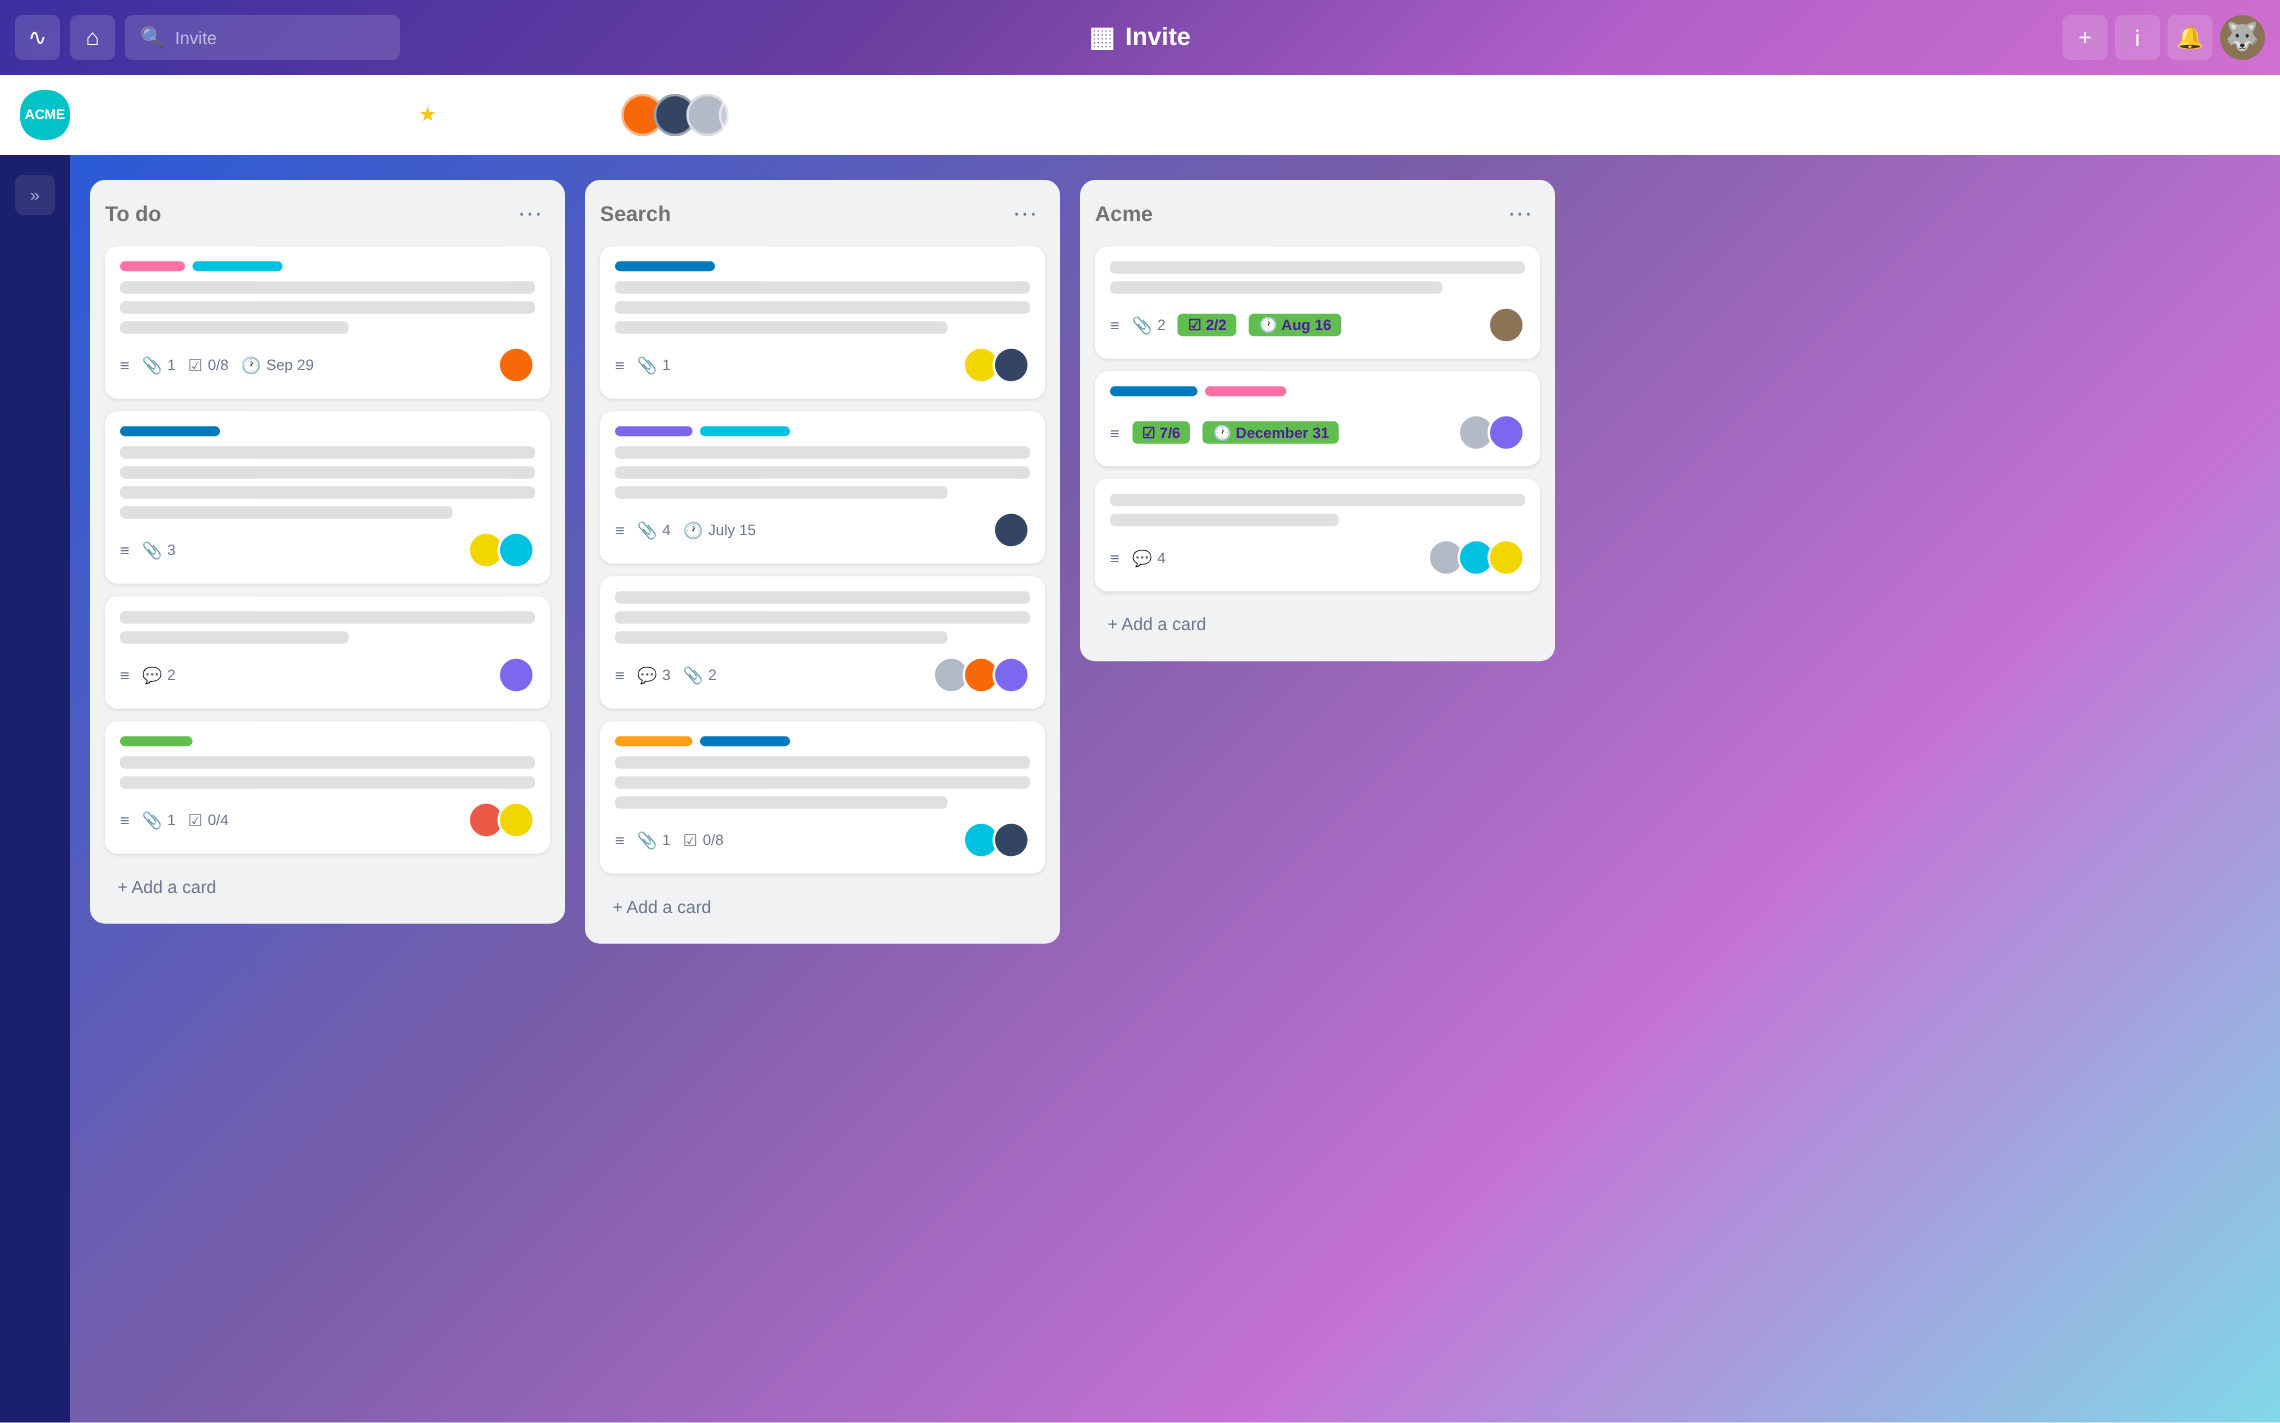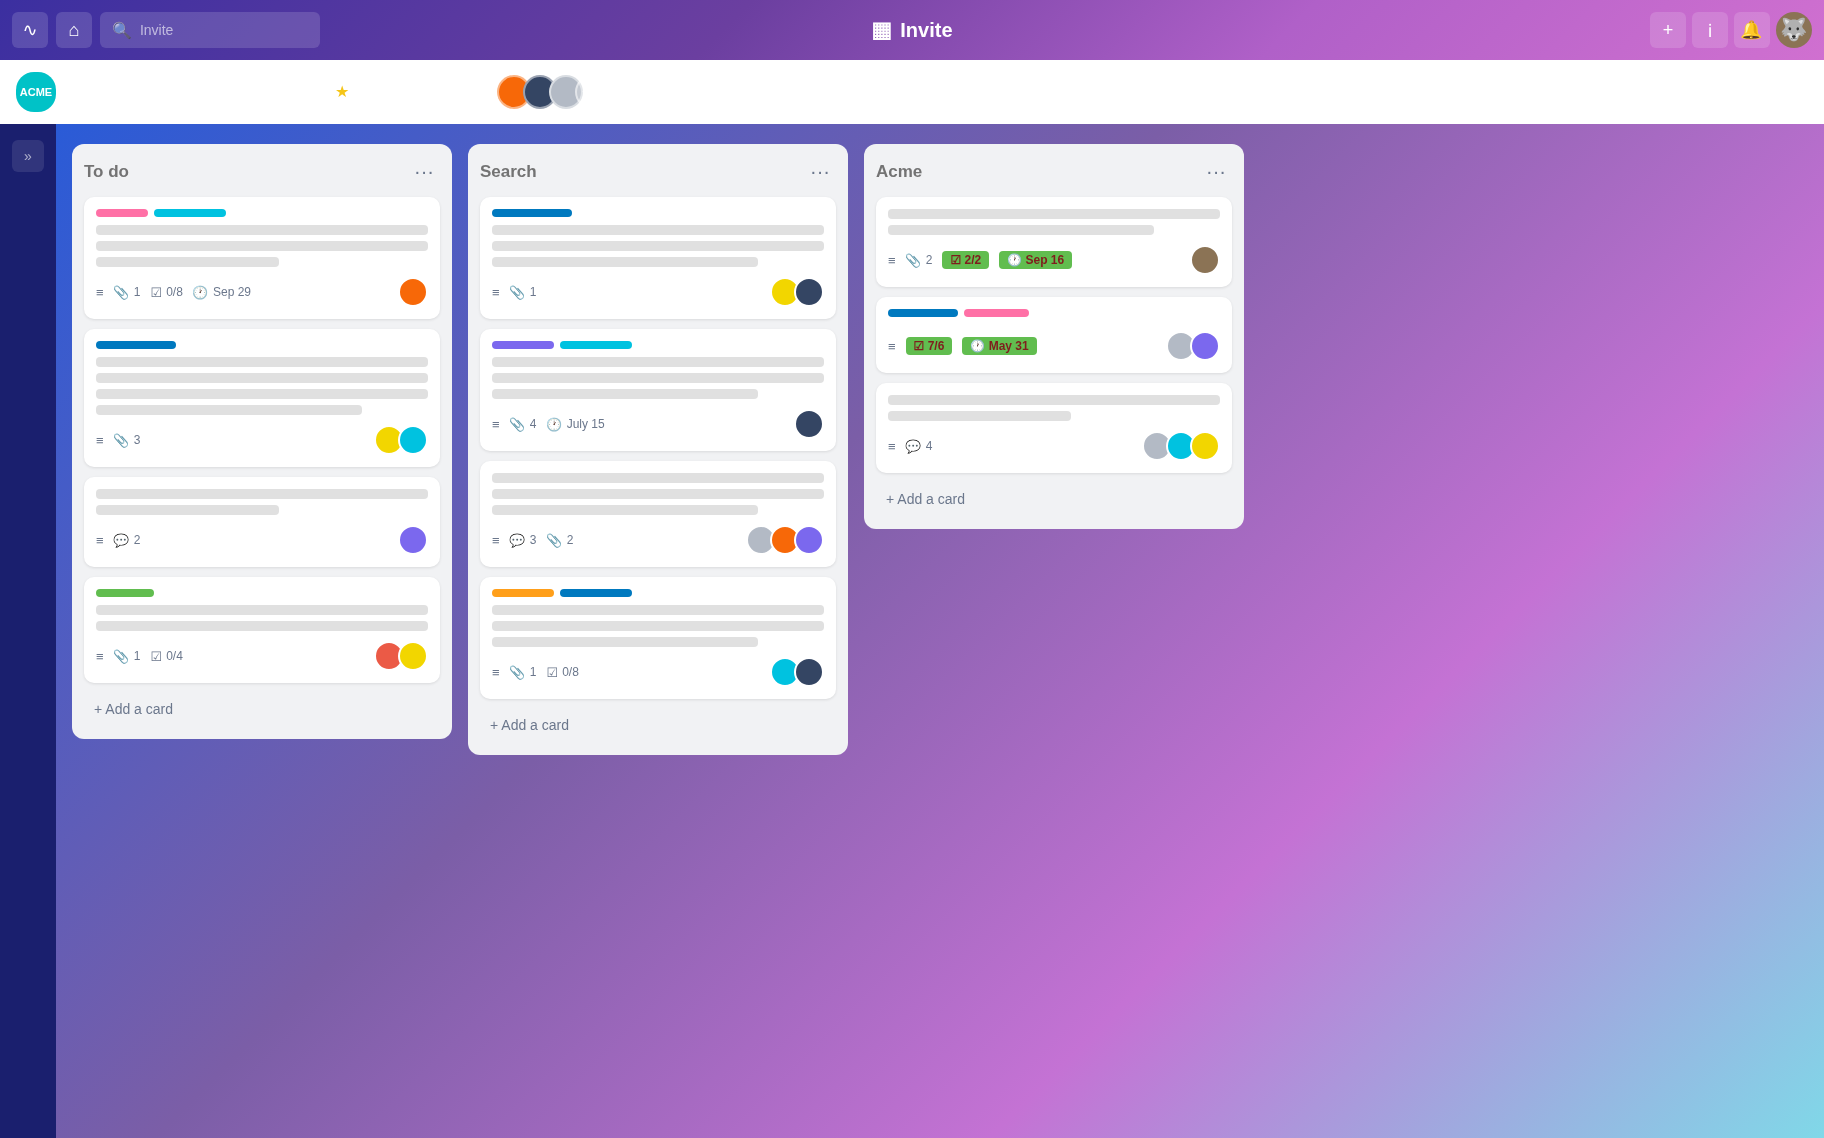--- a/index.html
+++ b/index.html
@@ -133,21 +133,21 @@
     .card-line.medium { width: 80%; }
     .card-line.full { width: 100%; }
     .card-footer { display: flex; align-items: center; gap: 10px; }
     .card-meta { display: flex; align-items: center; gap: 10px; flex: 1; flex-wrap: wrap; }
     .card-meta-item { display: flex; align-items: center; gap: 4px; font-size: 12px; color: #6b778c; }
     .card-meta-item .icon { font-size: 13px; }
     .card-badge {
       display: flex; align-items: center; gap: 4px; font-size: 12px; font-weight: 600;
       padding: 2px 8px; border-radius: 4px;
     }
-    .badge-green { background: #61bd4f; color: #7f1d1d; }
+    .badge-green { background: #61bd4f; color: #4c1d95; }
     .card-avatars { display: flex; align-items: center; }
     .card-avatar {
       width: 30px; height: 30px; border-radius: 50%; border: 2px solid white;
       margin-left: -6px; overflow: hidden; display: flex; align-items: center; justify-content: center;
       font-size: 11px; font-weight: 700;
     }
     .card-avatar:first-child { margin-left: 0; }
 
     
     .add-card-btn {
@@ -452,41 +452,41 @@
         <div class="card-line full"></div>
         <div class="card-line medium"></div>
       </div>
       <div class="card-footer">
         <div class="card-meta">
           <span class="card-meta-item">
               <span class="icon">≡</span>
             </span>
           <span class="card-meta-item"><span class="icon">📎</span> 2</span>
           <span class="card-badge badge-green">☑ 2/2</span>
-          <span class="card-badge badge-green">🕐 Sep 16</span>
+          <span class="card-badge badge-green">🕐 Aug 16</span>
         </div>
         <div class="card-avatars">
           <div class="card-avatar av-brown"></div>
         </div>
       </div>
     </div>
 
     <div class="card">
       <div class="card-tags">
         <div class="card-tag" style="background:#0079bf;width:70px;"></div>
         <div class="card-tag" style="background:#ff70a6;width:65px;"></div>
       </div>
       <div style="height:6px;"></div>
       <div class="card-footer">
         <div class="card-meta">
           <span class="card-meta-item">
               <span class="icon">≡</span>
             </span>
           <span class="card-badge badge-green">☑ 7/6</span>
-          <span class="card-badge badge-green">🕐 May 31</span>
+          <span class="card-badge badge-green">🕐 December 31</span>
         </div>
         <div class="card-avatars">
           <div class="card-avatar av-gray"></div>
           <div class="card-avatar av-purple"></div>
         </div>
       </div>
     </div>
 
     <div class="card">
       <div class="card-lines">

